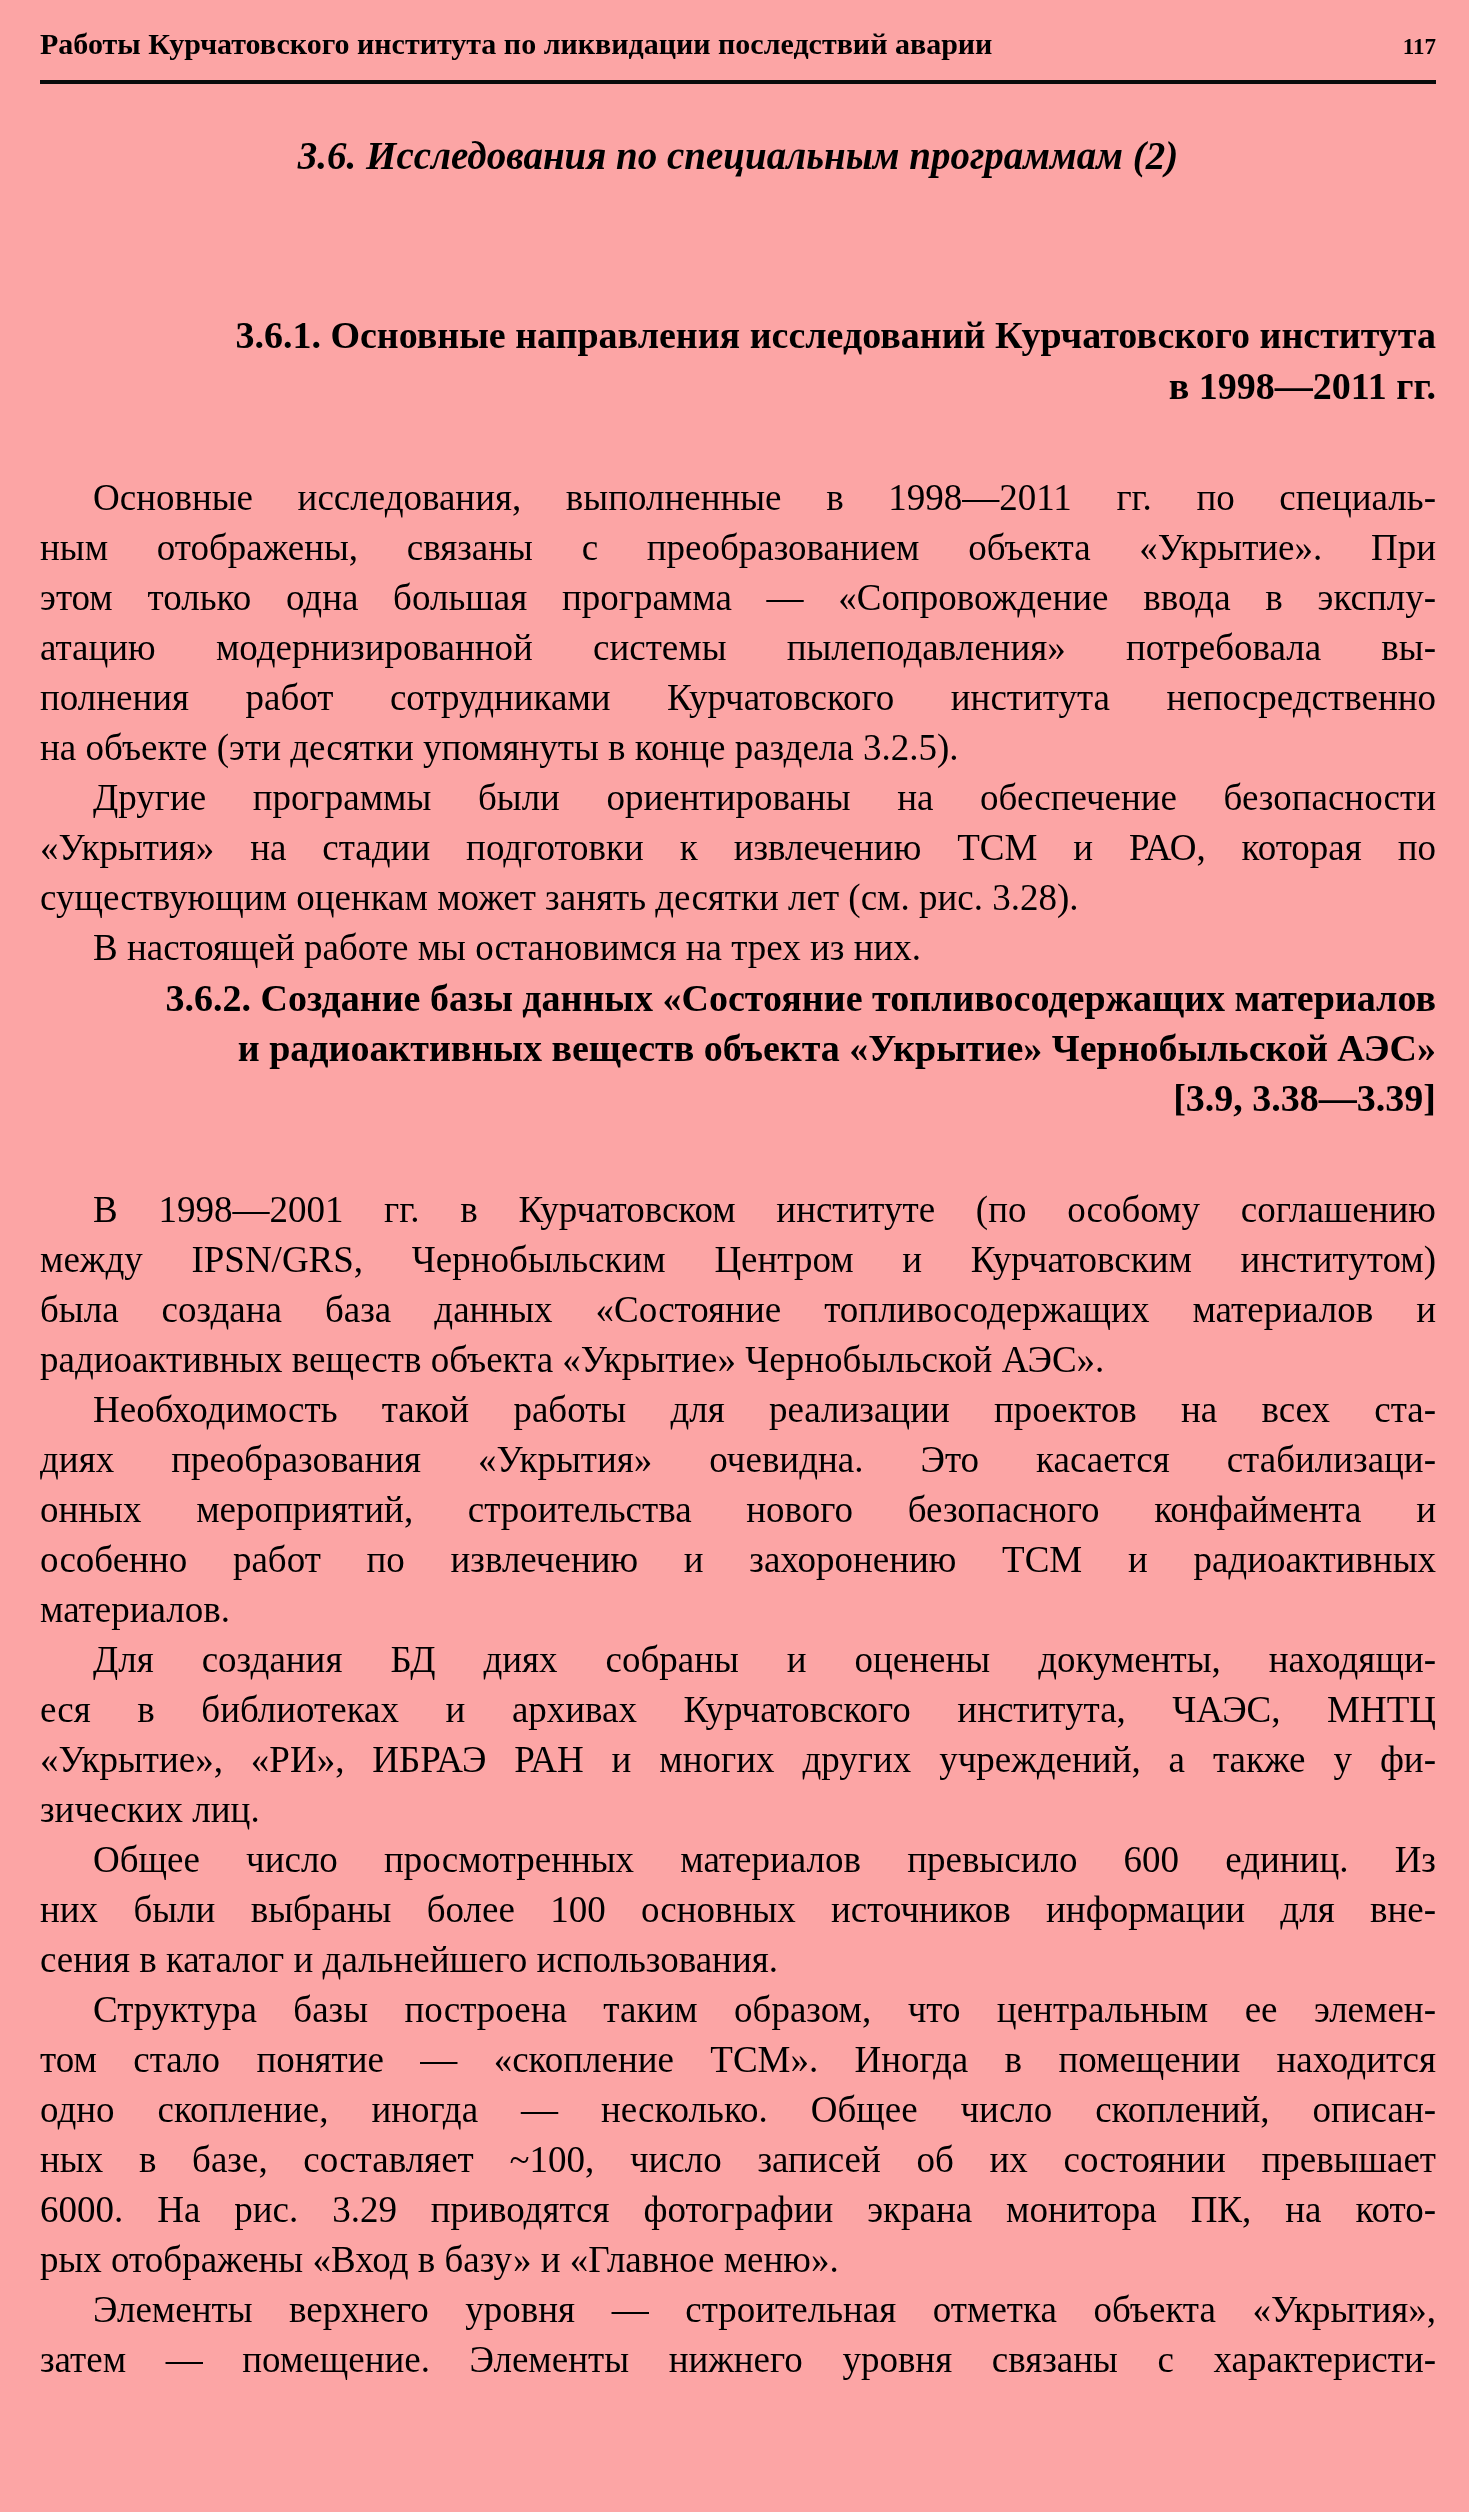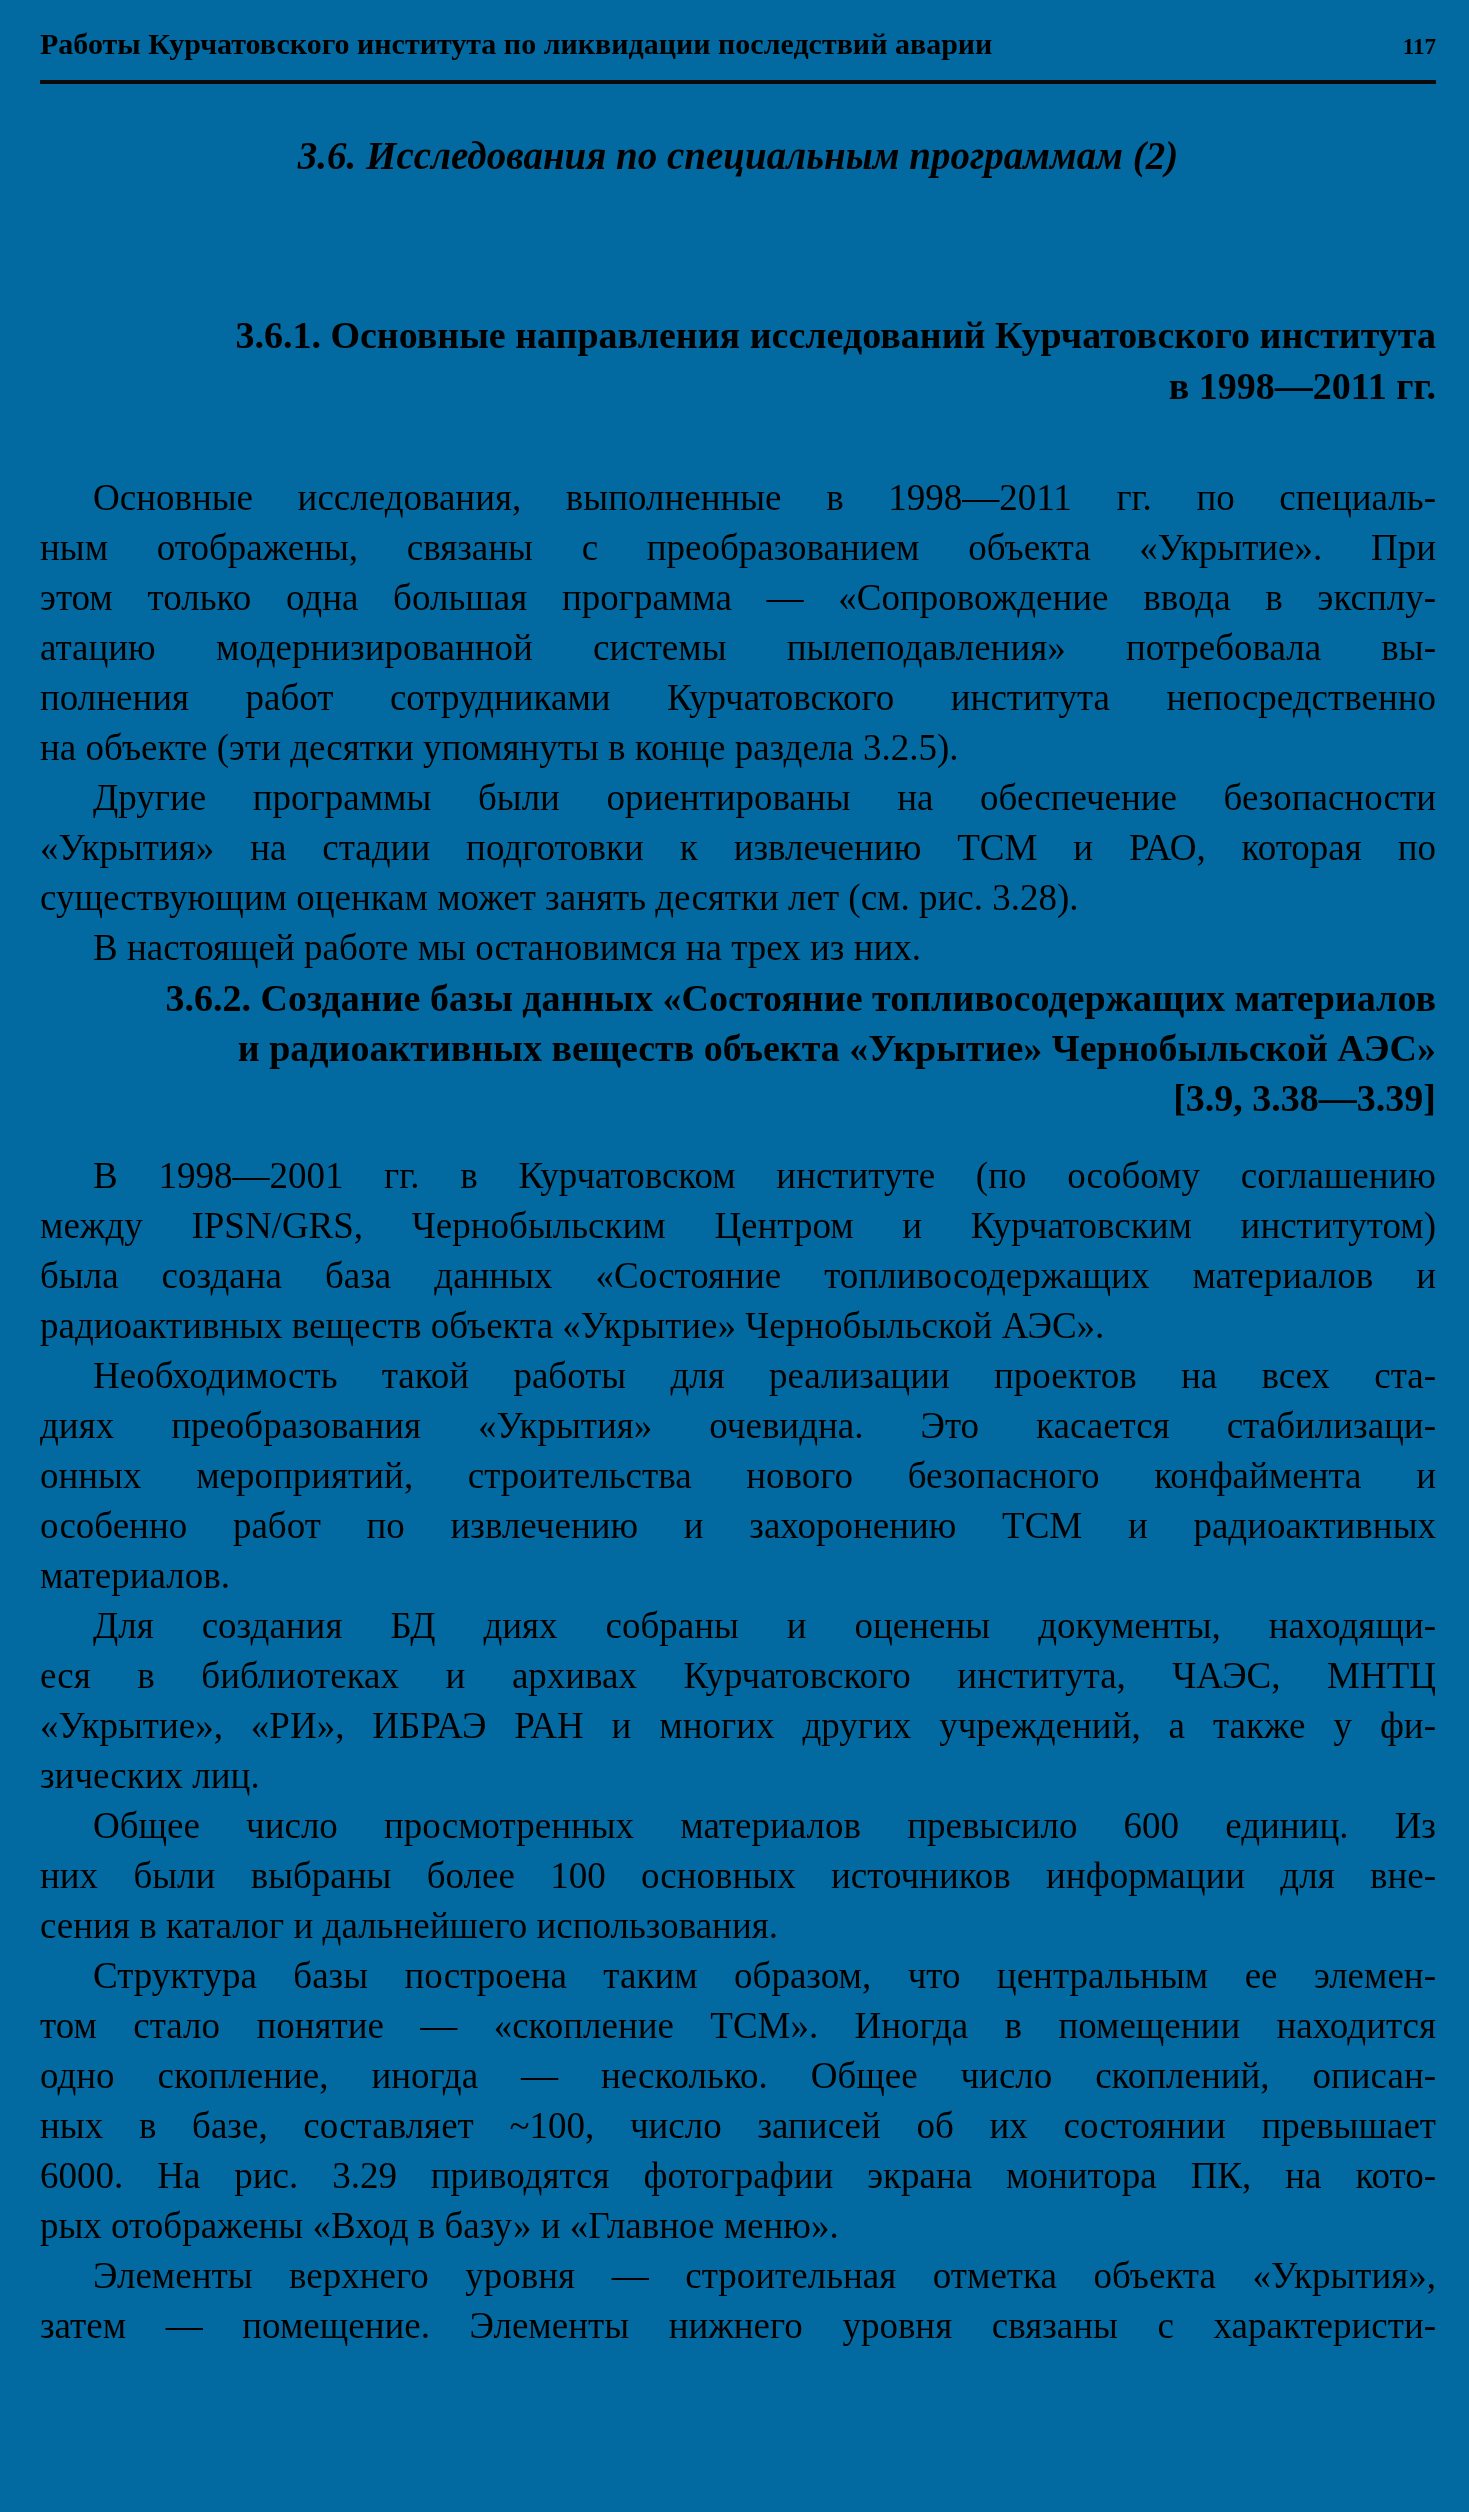--- a/index.html
+++ b/index.html
@@ -1,21 +1,21 @@
 <!DOCTYPE html>
 <html lang="ru" style="font-size:14.7px"><head>
 <meta charset="utf-8">
 <style>
   html, body { margin: 0; padding: 0; background: #ffffff; }
   .page {
     position: relative;
     width: 1469px;
     height: 2512px;
     margin: 0 auto;
-    background: #0369a1;
+    background: #fca5a5;
     color: #000000;
     font-family: "Liberation Serif", "DejaVu Serif", serif;
     box-sizing: border-box;
     padding: 27.5px 33px 0 40px;
     overflow: hidden;
   }
   .running-header {
     display: flex;
     justify-content: space-between;
     align-items: baseline;
@@ -43,21 +43,21 @@
     margin: 0;
     text-align: right;
     font-weight: bold;
     font-size: 38px;
   }
   .h-361 { margin-top: 129px; line-height: 51px; }
   .h-362 { line-height: 50px; }
   .h-sub .hline { white-space: nowrap; }
   .body-block { margin: 0; }
   #body-361 { margin-top: 61px; }
-  #body-362 { margin-top: 28px; }
+  #body-362 { margin-top: 62px; }
   .bline {
     font-size: 37px;
     line-height: 50px;
     height: 50px;
     overflow: hidden;
     text-align: left;
     white-space: normal;
   }
   .bline.just {
     text-align: justify;

